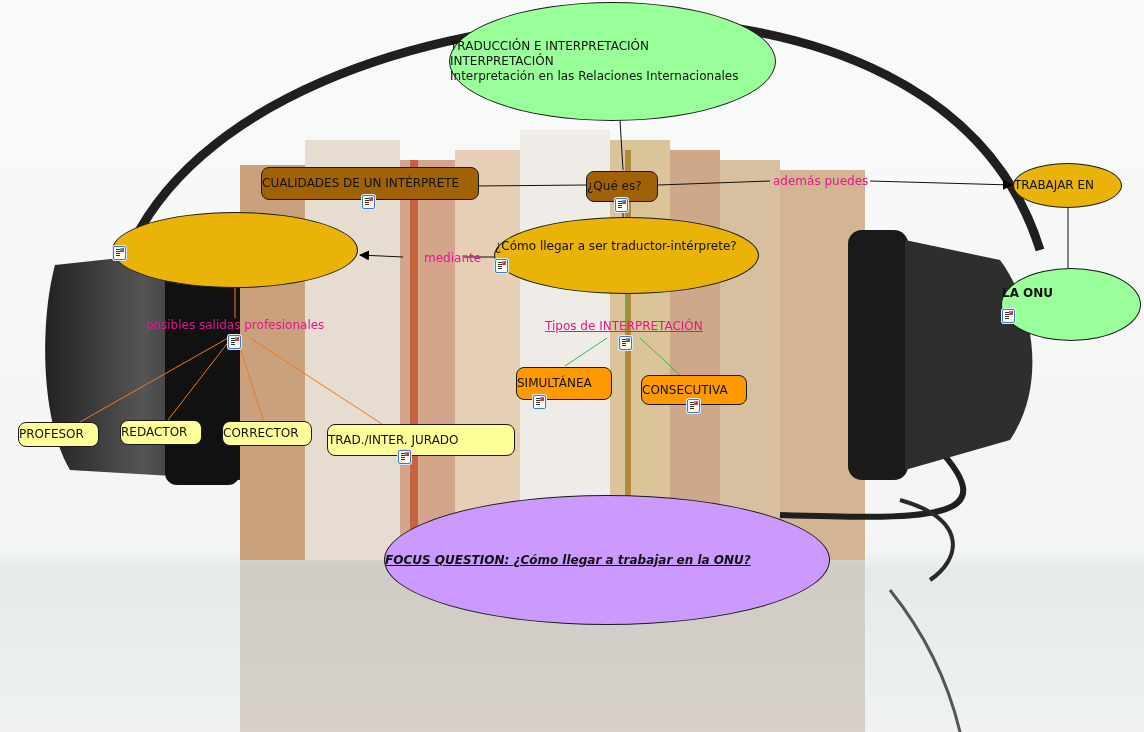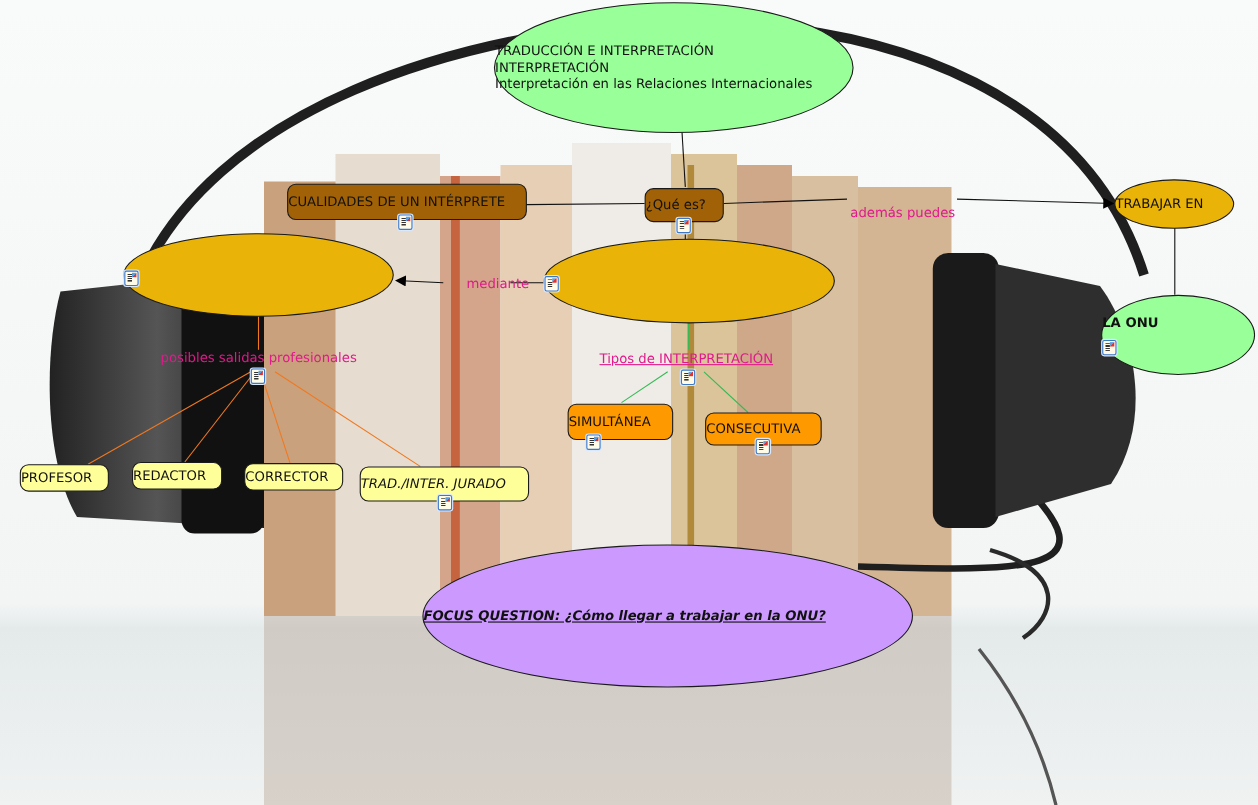--- a/index.html
+++ b/index.html
@@ -125,32 +125,33 @@
 <div class="node rect pink" style="left:586px; top:171px; width:72px; height:31px;">
   <span>¿Qué es?</span>
 </div>
 <span class="doc-icon icon-abs" style="left:615px; top:196px;"></span>
 
 <div class="node rect pink" style="left:261px; top:167px; width:218px; height:33px;">
   <span>CUALIDADES DE UN INTÉRPRETE</span>
 </div>
 <span class="doc-icon icon-abs" style="left:362px; top:193px;"></span>
 
-<span class="label" style="left:773px; top:174px;margin-top:12px;">además puedes</span>
+<span class="label" style="left:773px; top:174px;">además puedes</span>
 
 <div class="node ellipse blue" style="left:1013px; top:163px; width:109px; height:45px;">
   <span>TRABAJAR EN</span>
 </div>
 
 <div class="node ellipse green bold" style="left:1001px; top:268px; width:140px; height:73px;">
   <span>LA ONU</span>
   <span class="doc-icon" style="margin-top:8px;"></span>
 </div>
 
 <div class="node ellipse blue" style="left:494px; top:217px; width:265px; height:77px;">
+  <span>¿Cómo llegar a ser traductor-intérprete?</span>
   <span class="doc-icon" style="margin-top:5px;"></span>
 </div>
 
 <span class="label" style="left:424px; top:251px;">mediante</span>
 
 <div class="node ellipse blue" style="left:112px; top:212px; width:246px; height:76px;">
   <span class="doc-icon" style="margin-top:6px;"></span>
 </div>
 
 <span class="label" style="left:146px; top:318px;">posibles salidas profesionales</span>
@@ -171,20 +172,20 @@
 
 <div class="node rect yellow" style="left:18px; top:422px; width:81px; height:25px;">
   <span>PROFESOR</span>
 </div>
 <div class="node rect yellow" style="left:120px; top:420px; width:82px; height:25px;">
   <span>REDACTOR</span>
 </div>
 <div class="node rect yellow" style="left:222px; top:421px; width:90px; height:25px;">
   <span>CORRECTOR</span>
 </div>
-<div class="node rect yellow" style="left:327px; top:424px; width:154px; height:32px;font-style:italic;">
+<div class="node rect yellow" style="left:327px; top:424px; width:188px; height:32px;">
   <span>TRAD./INTER. JURADO</span>
 </div>
 <span class="doc-icon icon-abs" style="left:398px; top:448px;"></span>
 
 <div class="node ellipse purple bold" style="left:384px; top:495px; width:446px; height:130px;font-style:italic;">
   <span class="underline">FOCUS QUESTION: ¿Cómo llegar a trabajar en la ONU?</span>
 </div>
 
 </body></html>

